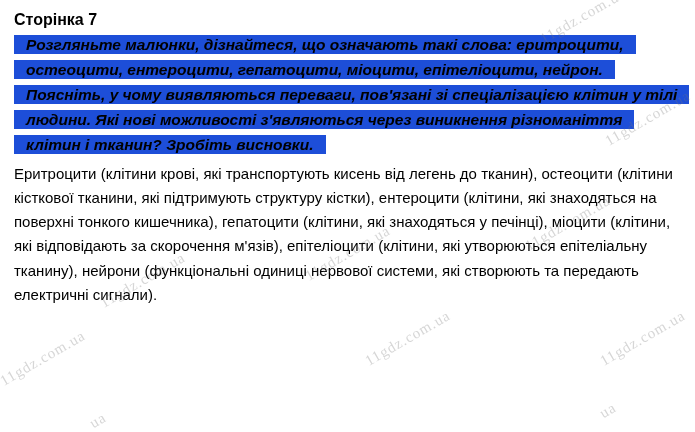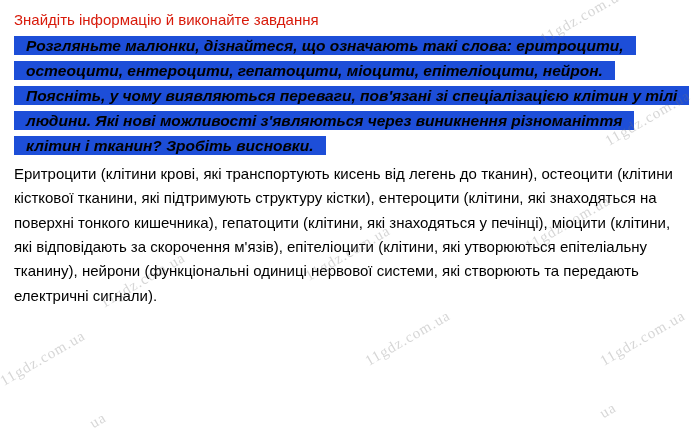--- a/index.html
+++ b/index.html
@@ -87,20 +87,20 @@
     <span class="wm" style="left:520px; top:215px;">11gdz.com.ua</span>
     <span class="wm" style="left:300px; top:245px;">11gdz.com.ua</span>
     <span class="wm" style="left:95px; top:272px;">11gdz.com.ua</span>
     <span class="wm" style="left:360px; top:330px;">11gdz.com.ua</span>
     <span class="wm" style="left:595px; top:330px;">11gdz.com.ua</span>
     <span class="wm" style="left:-5px; top:350px;">11gdz.com.ua</span>
     <span class="wm" style="left:90px; top:412px;">ua</span>
     <span class="wm" style="left:600px; top:402px;">ua</span>
   </div>
 
+  <h1 class="page-title">Сторінка 7</h1>
 
-  <p class="task-line">Знайдіть інформацію й виконайте завдання</p>
 
   <p class="highlight-block"><span class="hl">Розгляньте малюнки, дізнайтеся, що означають такі слова: еритроцити, остеоцити, ентероцити, гепатоцити, міоцити, епітеліоцити, нейрон. Поясніть, у чому виявляються переваги, пов'язані зі спеціалізацією клітин у тілі людини. Які нові можливості з'являються через виникнення різноманіття клітин і тканин? Зробіть висновки.</span></p>
 
   <p class="answer">Еритроцити (клітини крові, які транспортують кисень від легень до тканин), остеоцити (клітини кісткової тканини, які підтримують структуру кістки), ентероцити (клітини, які знаходяться на поверхні тонкого кишечника), гепатоцити (клітини, які знаходяться у печінці), міоцити (клітини, які відповідають за скорочення м'язів), епітеліоцити (клітини, які утворюються епітеліальну тканину), нейрони (функціональні одиниці нервової системи, які створюють та передають електричні сигнали).</p>
 
 </div>
 
 </body></html>

